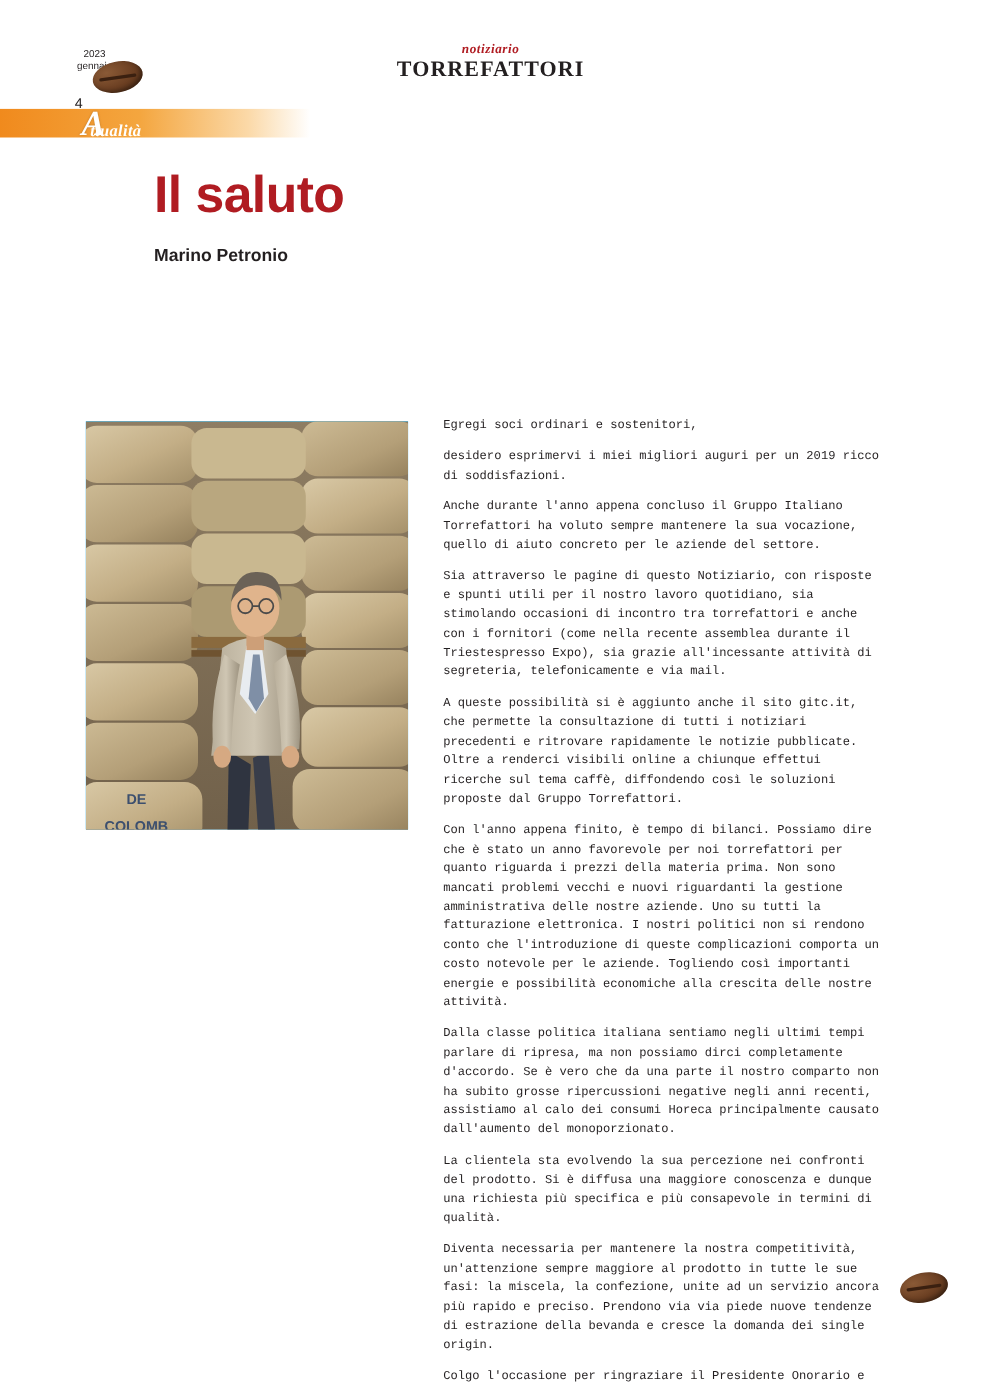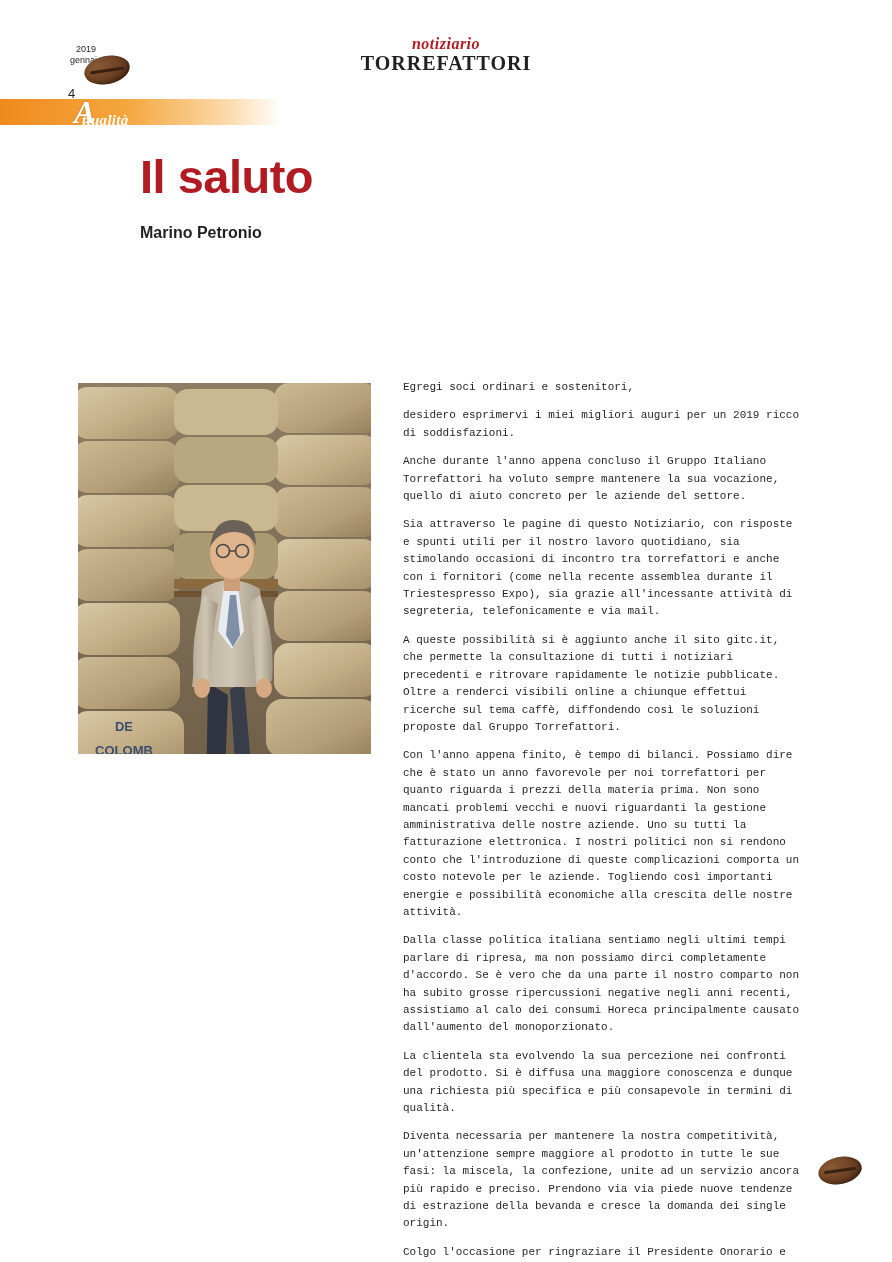--- a/index.html
+++ b/index.html
@@ -21,21 +21,21 @@
     position: absolute;
     top: 38px;
     left: 0;
     width: 892px;
     text-align: center;
   }
   .masthead-small {
     font-family: "Liberation Serif", serif;
     font-style: italic;
     font-weight: bold;
-    font-size: 16px;
+    font-size: 12px;
     color: #b01c22;
     letter-spacing: 0.5px;
     line-height: 12px;
   }
   .masthead-main {
     font-family: "Liberation Serif", serif;
     font-weight: bold;
     font-size: 20px;
     letter-spacing: 1px;
     color: #231f20;
@@ -199,21 +199,21 @@
     background: #3a2010;
     border-radius: 2px;
     transform: rotate(4deg);
   }
 </style>
 </head>
 <body>
 
 <div class="issue-block">
   <div class="issue-date">
-    <div>2019</div>
+    <div>2023</div>
     <div>gennaio</div>
   </div>
   <div class="bean"></div>
   <div class="page-number">4</div>
 </div>
 
 <div class="masthead">
   <div class="masthead-small">notiziario</div>
   <div class="masthead-main">TORREFATTORI</div>
 </div>

